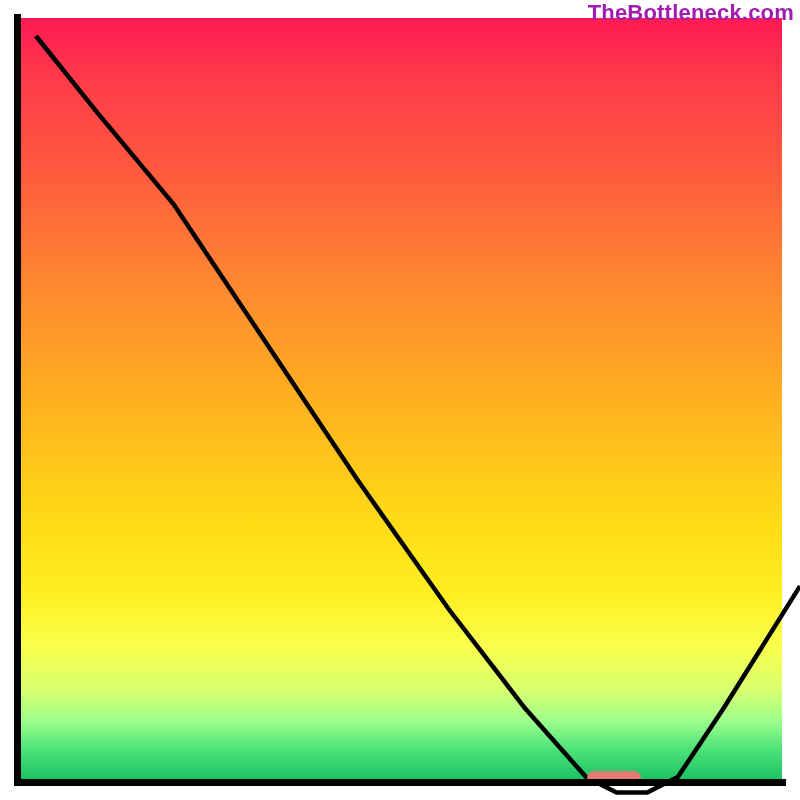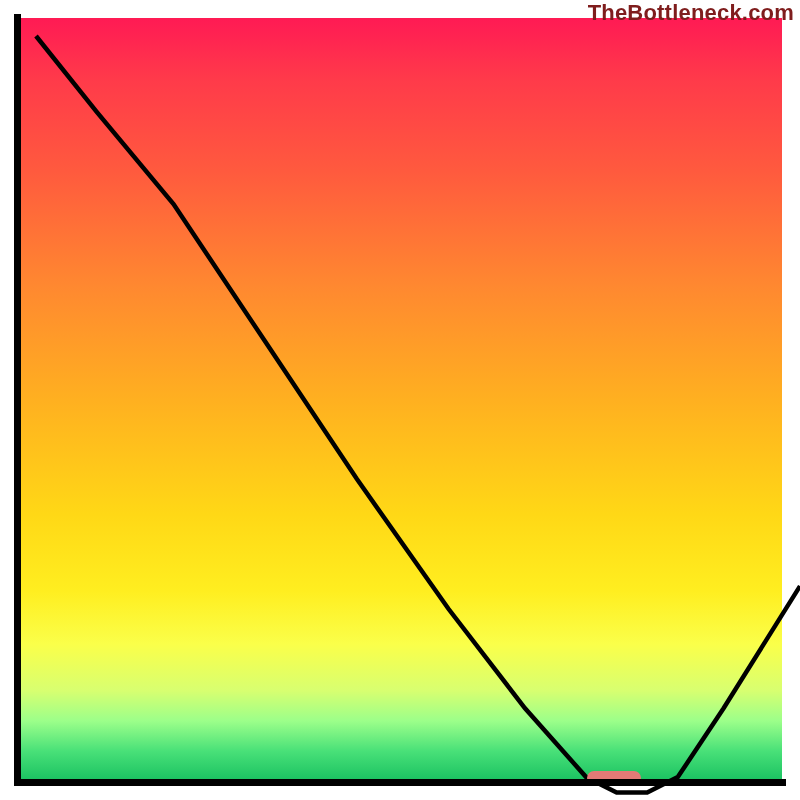--- a/index.html
+++ b/index.html
@@ -65,21 +65,21 @@
     width: 764px;
     height: 764px;
     overflow: visible;
   }
   .watermark {
     position: absolute;
     top: 0px;
     right: 6px;
     font-size: 22px;
     font-weight: 600;
-    color: #7f1d1d;
+    color: #a21caf;
     letter-spacing: 0.2px;
     user-select: none;
   }
   
   .trough-marker {
     position: absolute;
     width: 52px;
     height: 14px;
     border-radius: 8px;
     background: #e47a76;

